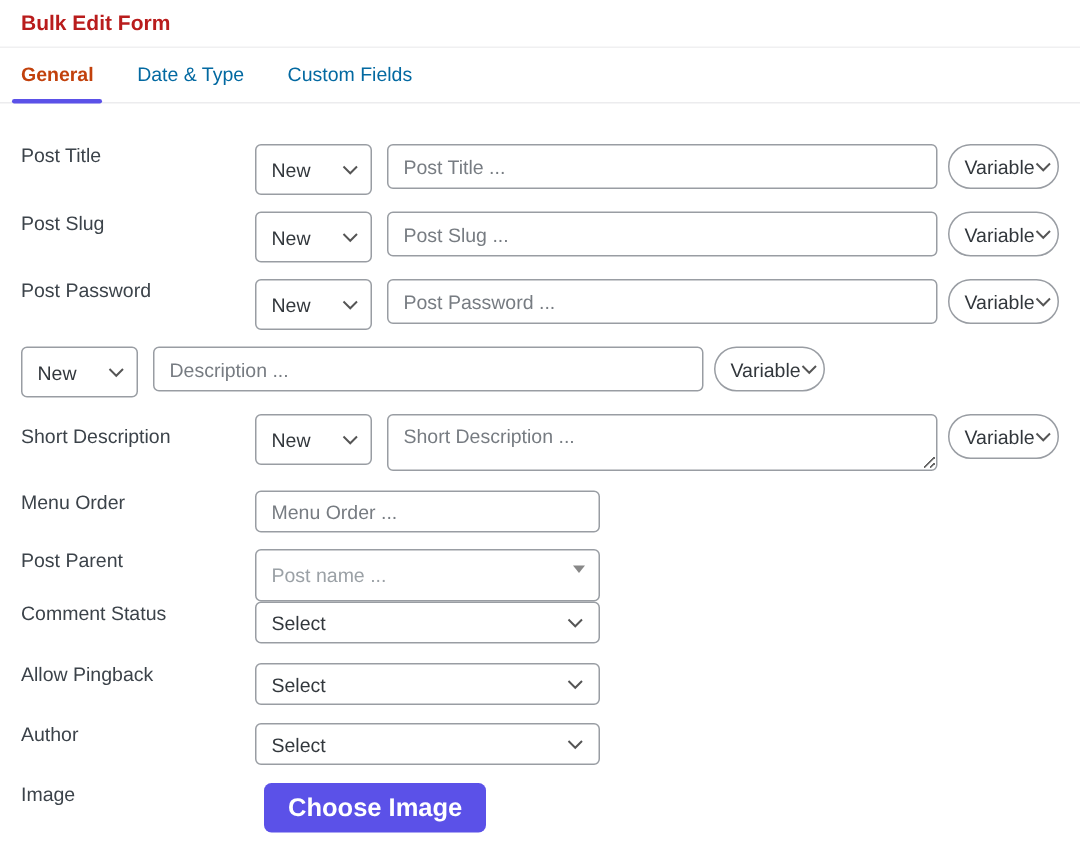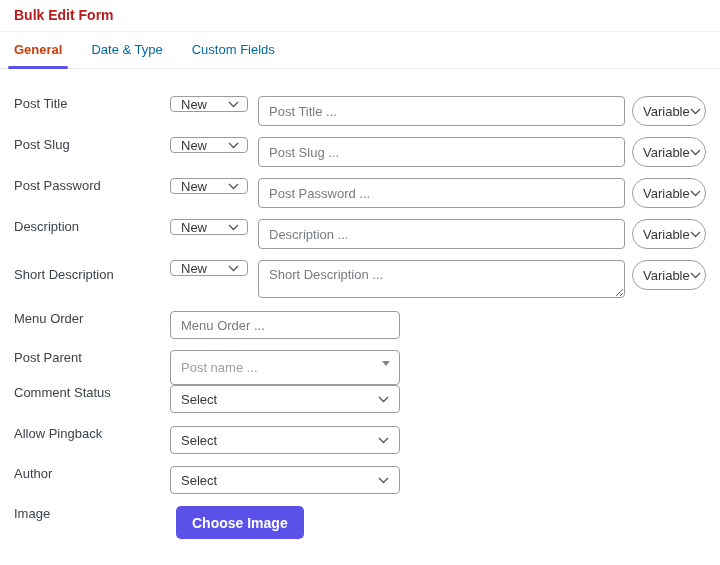--- a/index.html
+++ b/index.html
@@ -53,21 +53,21 @@
   
   .ctl {
     border:1px solid #999da3; border-radius:4px; background:#fff;
     font-family:"Liberation Sans", sans-serif; font-size:13px; color:#32373c;
   }
   input.ctl, textarea.ctl { outline:none; }
   input.ctl::placeholder { color:#777c82; opacity:1; }
   textarea.ctl::placeholder { color:#777c82; opacity:1; }
 
   .mode-select {
-    width:78px; height:16px; margin-right:10px;
+    width:78px; height:34px; margin-right:10px;
     display:flex; align-items:center; justify-content:space-between;
     padding:0 8px 0 10px; cursor:pointer; flex:none;
   }
   .text-input {
     width:367px; height:30px; padding:0 10px; margin-right:7px; flex:none;
   }
   .var-select {
     width:74px; height:30px;
     display:flex; align-items:center; justify-content:space-between;
     padding:0 8px 0 10px; cursor:pointer; flex:none;border-radius:15px;
@@ -105,21 +105,21 @@
     width:230px; height:28px;
     display:flex; align-items:center; justify-content:space-between;
     padding:0 10px; cursor:pointer; flex:none;
   }
 
   .choose-image-btn {
     margin-left:6px;
     background:#5b51e8; color:#fff;
     border:none; border-radius:5px;
     font-family:"Liberation Sans", sans-serif;
-    font-size:14px; font-weight:700;
+    font-size:17px; font-weight:700;
     padding:0 16px; height:33px; cursor:pointer;
   }
 </style>
 </head>
 <body>
 
 <div class="panel">
 
   <div class="panel-title">Bulk Edit Form</div>
 
@@ -188,21 +188,20 @@
         <span>Variable</span>
         <span class="chev">
             <svg width="11" height="7" viewBox="0 0 11 7">
               <polyline points="1,1 5.5,5.5 10,1" fill="none" stroke="#555" stroke-width="1.3"></polyline>
             </svg>
           </span>
       </div>
     </div>
 
     <div class="row triple">
-      <div class="label">Description</div>
       <div class="ctl mode-select">
         <span>New</span>
         <span class="chev">
             <svg width="11" height="7" viewBox="0 0 11 7">
               <polyline points="1,1 5.5,5.5 10,1" fill="none" stroke="#555" stroke-width="1.3"></polyline>
             </svg>
           </span>
       </div>
       <input class="ctl text-input" placeholder="Description ..." style="">
       <div class="ctl var-select">

